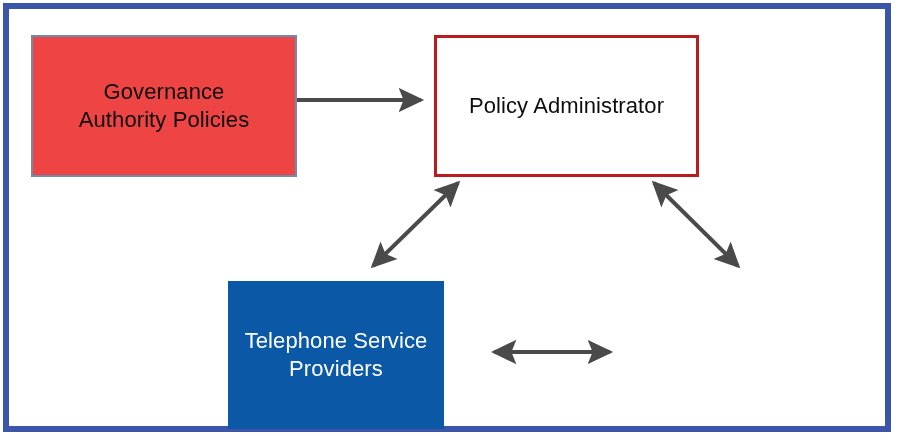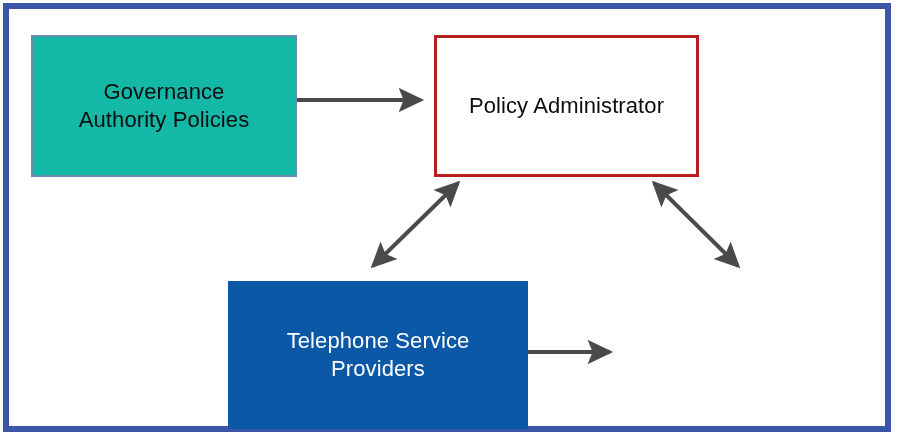--- a/index.html
+++ b/index.html
@@ -41,21 +41,21 @@
     line-height: 1.28;
     white-space: pre-line;
     letter-spacing: 0.1px;
   }
   
   #node-governance {
     left: 22px;
     top: 26px;
     width: 266px;
     height: 142px;
-    background: #14b8a6;
+    background: #ef4444;
     border: 2px solid #6b8cb0;
   }
   #node-governance .node-label {
     color: #0d0d0d;
     font-size: 22px;
   }
   
   #node-policy-admin {
     left: 425px;
     top: 26px;
@@ -65,21 +65,21 @@
     border: 3px solid #b91c1c;
   }
   #node-policy-admin .node-label {
     color: #0d0d0d;
     font-size: 22px;
   }
   
   #node-telephone {
     left: 219px;
     top: 272px;
-    width: 300px;
+    width: 216px;
     height: 148px;
     background: #0a58a6;
     border: 1px solid #0a58a6;
   }
   #node-telephone .node-label {
     color: #ffffff;
     font-size: 22px;
   }
   
   #node-certificate {

